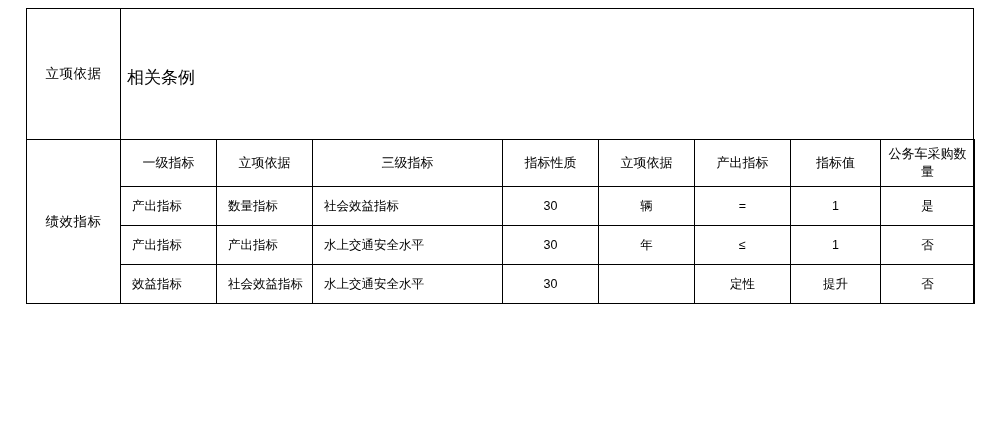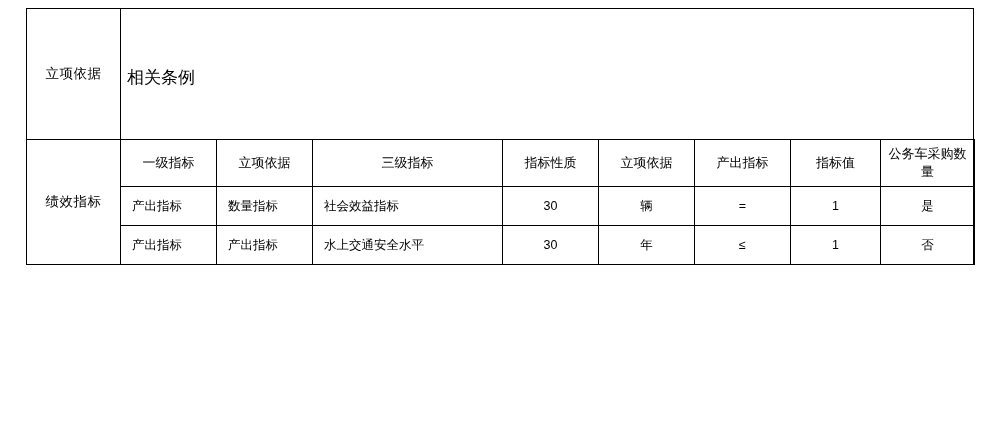--- a/index.html
+++ b/index.html
@@ -152,19 +152,29 @@
               <tr class="body">
                 <td class="left">产出指标</td>
                 <td class="left">产出指标</td>
                 <td class="left">水上交通安全水平</td>
                 <td>30</td>
                 <td>年</td>
                 <td>≤</td>
                 <td>1</td>
                 <td>否</td>
               </tr>
+              <tr class="body">
+                <td class="left">效益指标</td>
+                <td class="left">社会效益指标</td>
+                <td class="left">水上交通安全水平</td>
+                <td>30</td>
+                <td></td>
+                <td>定性</td>
+                <td>提升</td>
+                <td>否</td>
+              </tr>
             </tbody>
           </table>
         </td>
       </tr>
     </tbody>
   </table>
 </div>
 
 </body></html>

